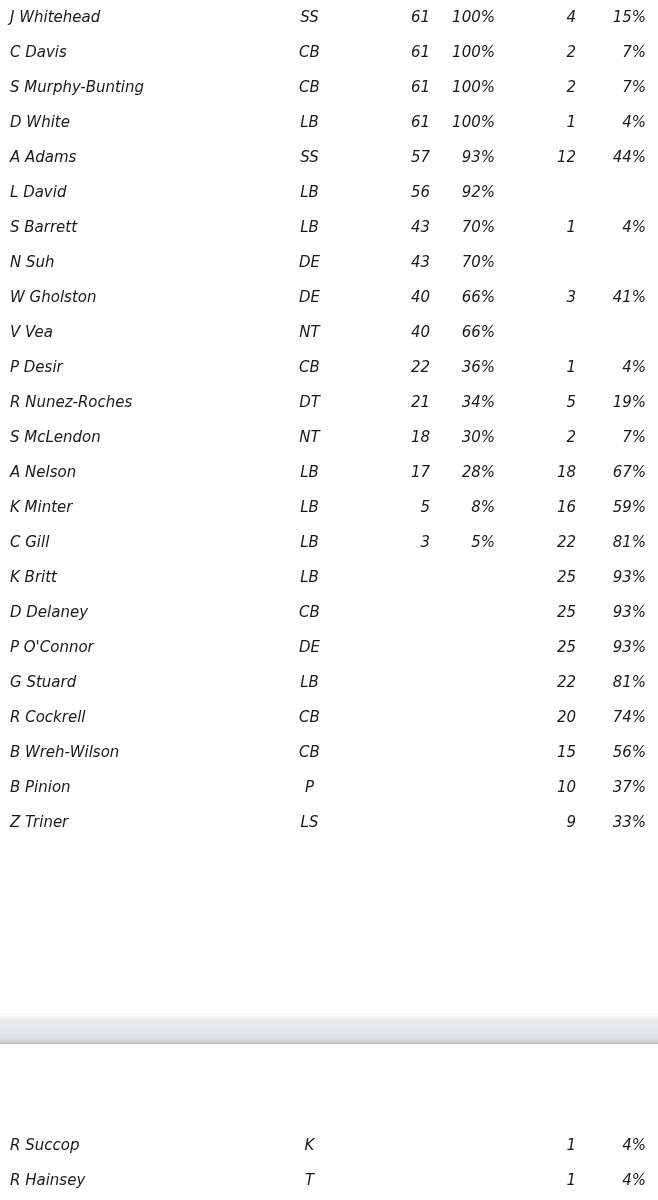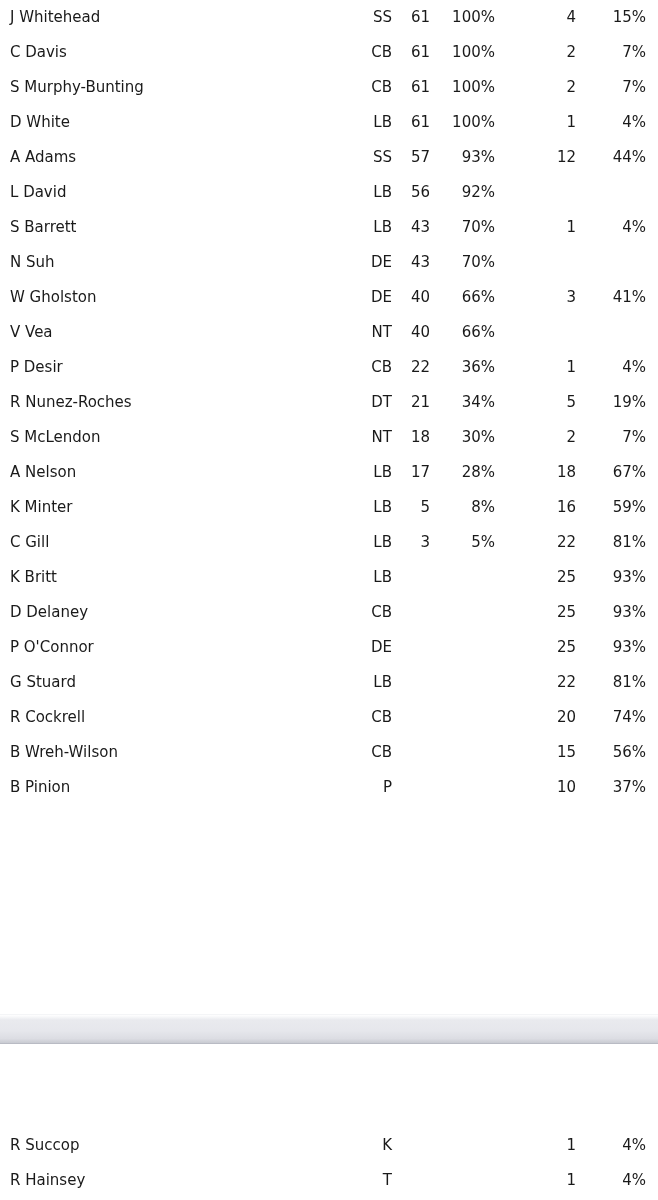--- a/index.html
+++ b/index.html
@@ -18,20 +18,21 @@
     -webkit-font-smoothing: antialiased;
   }
 
   
   .snap-table {
     position: absolute;
     left: 0;
     width: 658px;
     border-collapse: collapse;
     table-layout: fixed;
+    font-style: italic;
   }
   .snap-table.primary { top: 0px; }
   .snap-table.secondary { top: 1128px; }
 
   .snap-table tr {
     height: 35px;
   }
   .snap-table td {
     padding: 0;
     font-size: 15px;
@@ -47,21 +48,21 @@
   col.c-offp { width: 78px; }
   col.c-st   { width: 68px; }
   col.c-stp  { width: 82px; }
 
   td.name {
     padding-left: 10px;
     text-align: left;
   }
   td.pos {
     padding-left: 10px;
-    text-align: right;
+    text-align: center;
   }
   td.num {
     text-align: right;
   }
   td.pct {
     text-align: right;
     padding-right: 13px;
   }
   td.num-st {
     text-align: right;
@@ -294,20 +295,28 @@
         <td class="pct-st">56%</td>
       </tr>
       <tr>
         <td class="name">B Pinion</td>
         <td class="pos">P</td>
         <td class="num"></td>
         <td class="pct"></td>
         <td class="num-st">10</td>
         <td class="pct-st">37%</td>
       </tr>
+      <tr>
+        <td class="name">Z Triner</td>
+        <td class="pos">LS</td>
+        <td class="num"></td>
+        <td class="pct"></td>
+        <td class="num-st">9</td>
+        <td class="pct-st">33%</td>
+      </tr>
     </tbody>
 </table>
 
 <div class="separator-band">
   <div class="band-top-edge"></div>
   <div class="band-bottom-edge"></div>
 </div>
 
 <table class="snap-table secondary">
   <colgroup>

